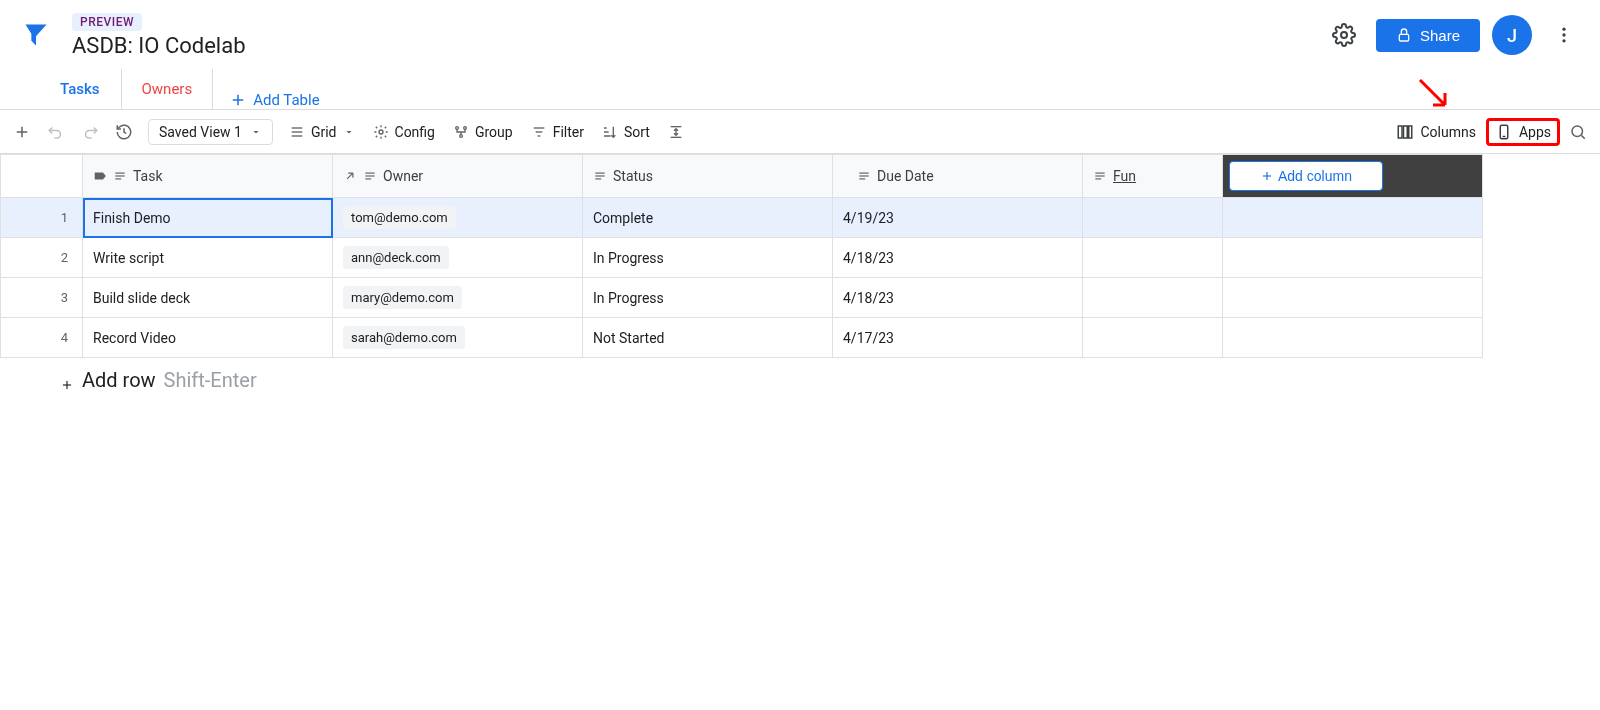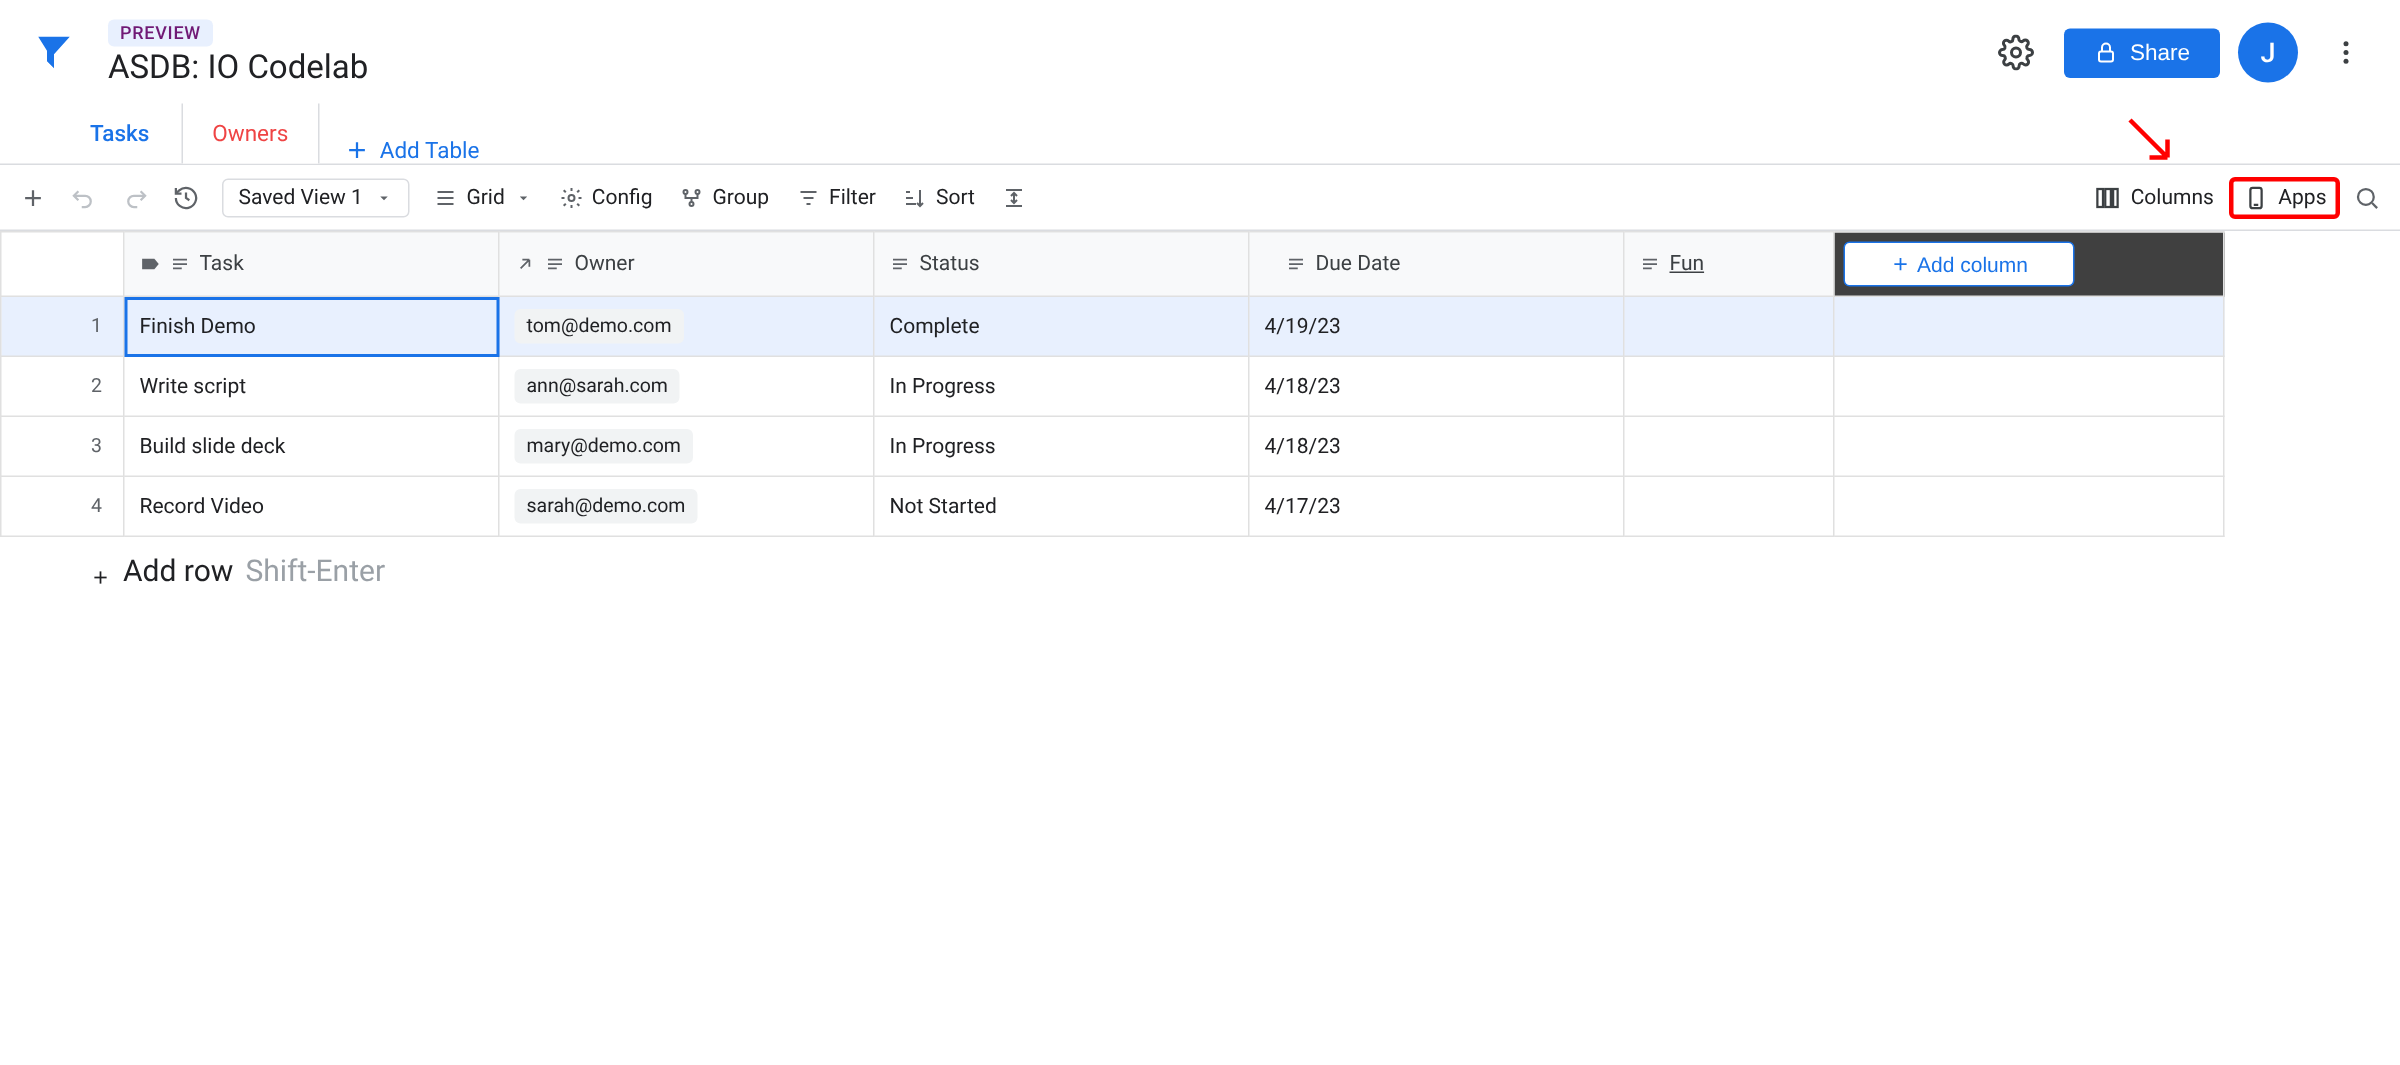--- a/index.html
+++ b/index.html
@@ -355,21 +355,21 @@
       <td class="td cell-selected">Finish Demo</td>
       <td class="td"><span class="owner-chip">tom@demo.com</span></td>
       <td class="td">Complete</td>
       <td class="td">4/19/23</td>
       <td class="td"></td>
       <td class="td"></td>
     </tr>
     <tr>
       <td class="row-num-col">2</td>
       <td class="td">Write script</td>
-      <td class="td"><span class="owner-chip">ann@sarah.com</span></td>
+      <td class="td"><span class="owner-chip">ann@deck.com</span></td>
       <td class="td">In Progress</td>
       <td class="td">4/18/23</td>
       <td class="td"></td>
       <td class="td"></td>
     </tr>
     <tr>
       <td class="row-num-col">3</td>
       <td class="td">Build slide deck</td>
       <td class="td"><span class="owner-chip">mary@demo.com</span></td>
       <td class="td">In Progress</td>

